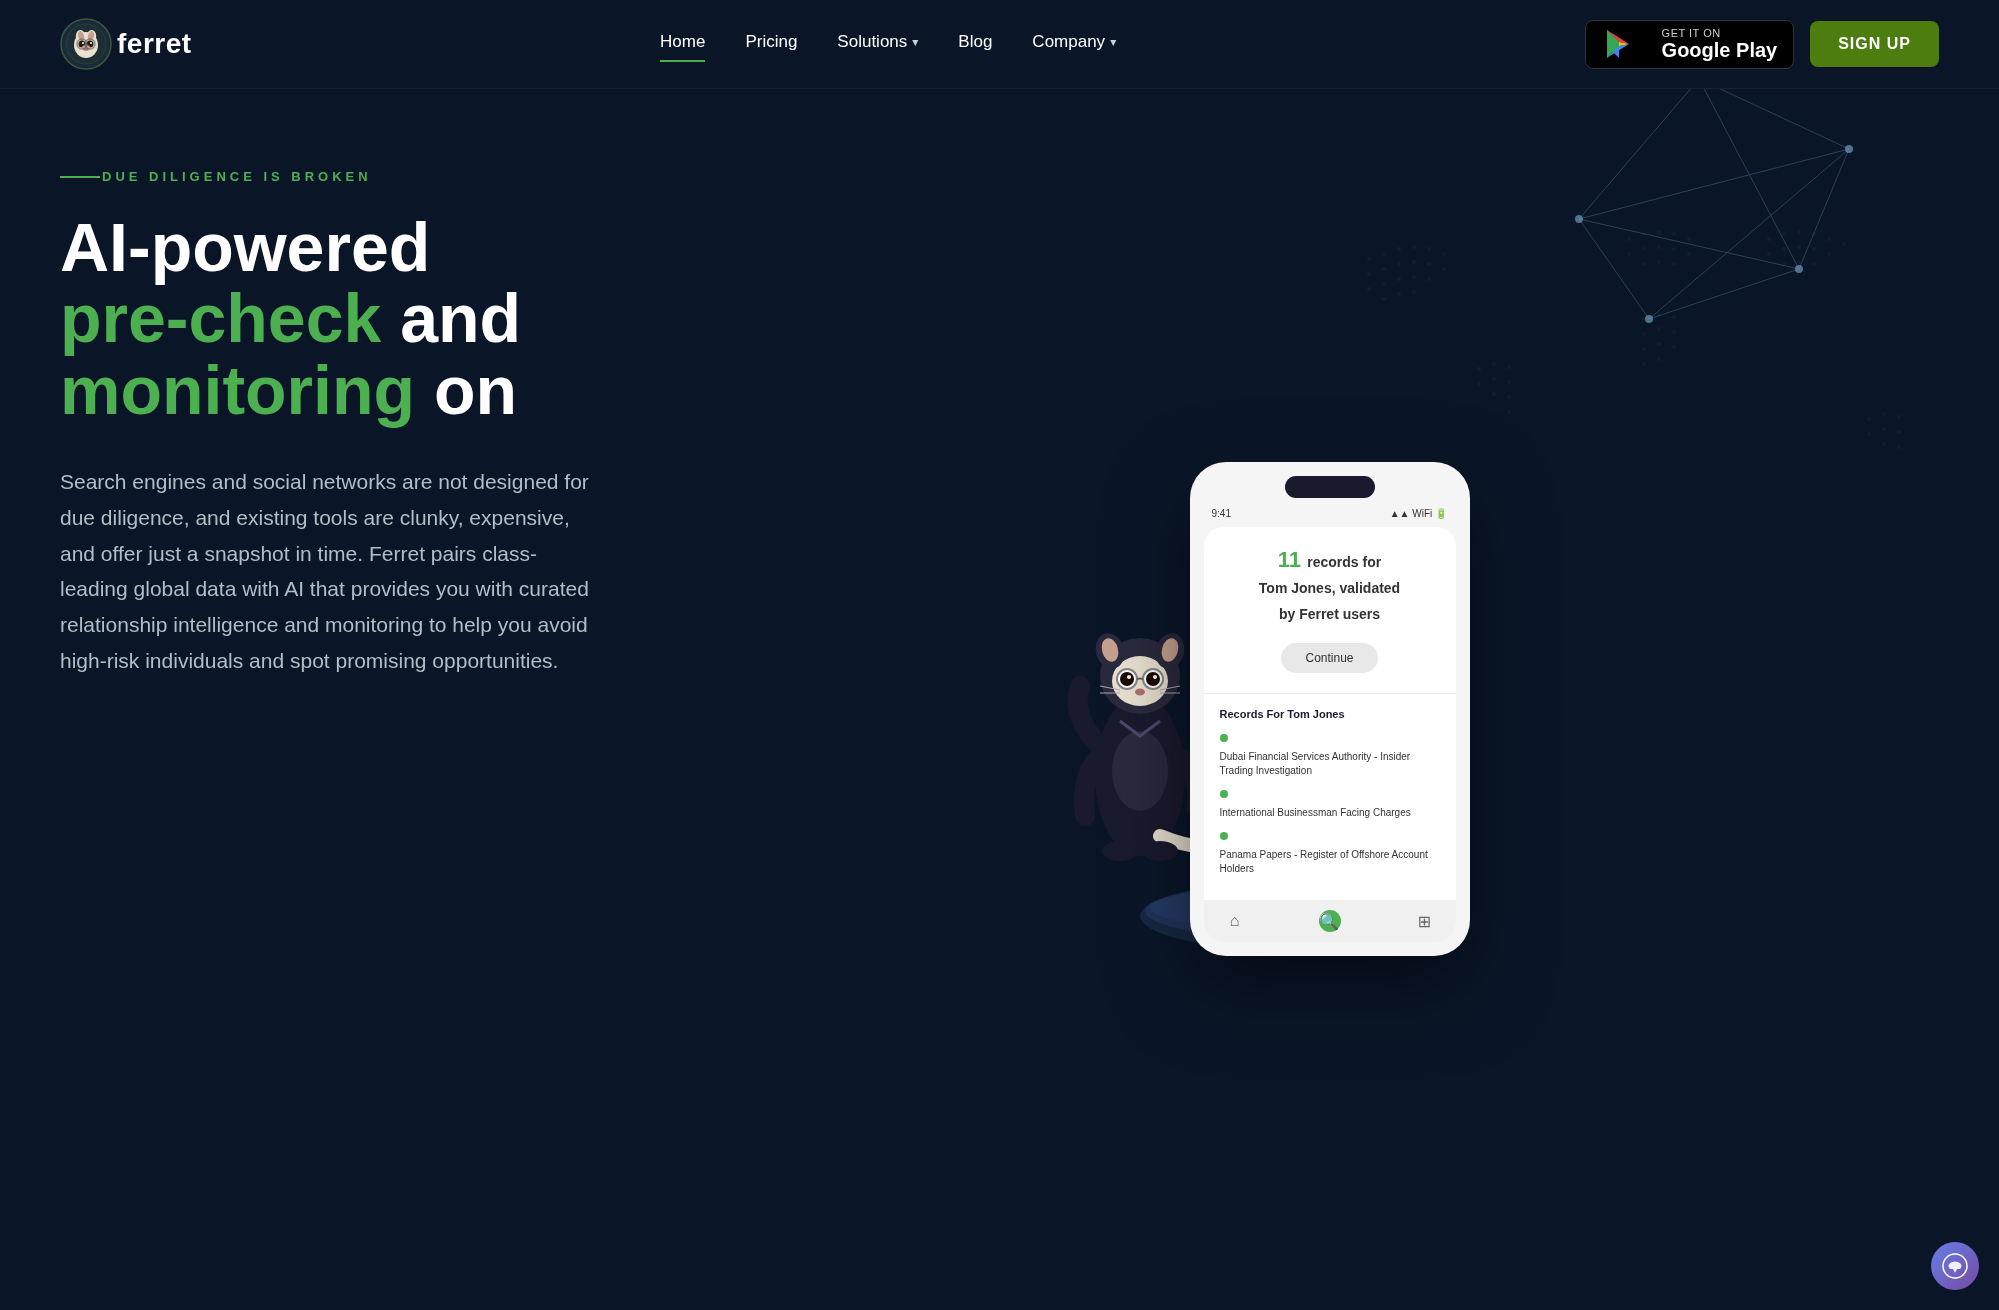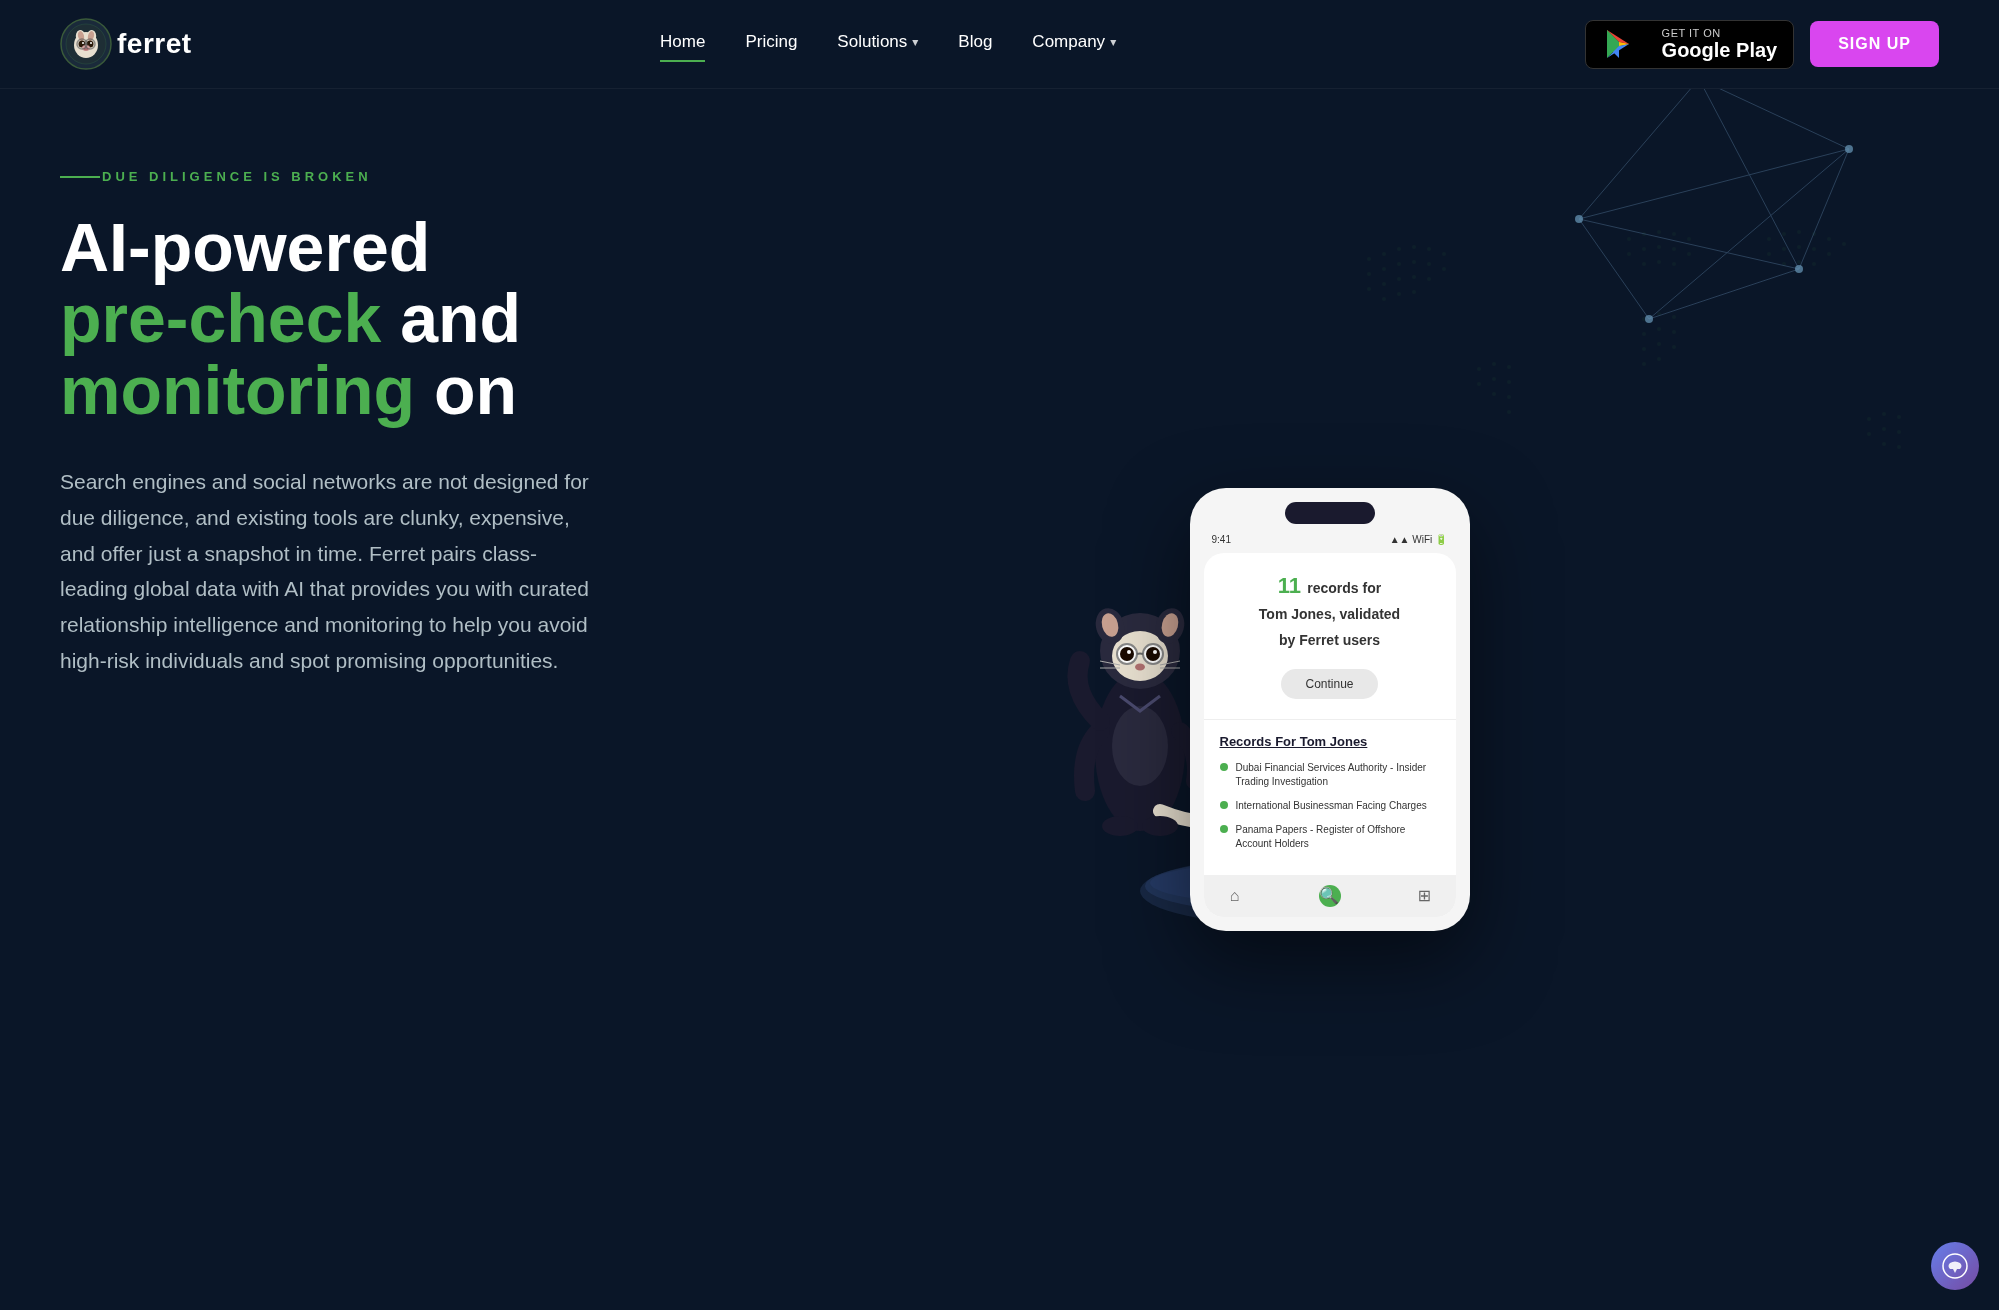--- a/index.html
+++ b/index.html
@@ -109,21 +109,21 @@
       letter-spacing: 0.5px;
     }
 
     .gp-store {
       font-size: 20px;
       color: #ffffff;
       font-weight: 600;
     }
 
     .signup-btn {
-      background-color: #d946ef;
+      background-color: #4d7c0f;
       color: #ffffff;
       border: none;
       border-radius: 8px;
       padding: 14px 28px;
       font-size: 16px;
       font-weight: 700;
       cursor: pointer;
       letter-spacing: 1px;
       text-transform: uppercase;
     }
@@ -252,35 +252,35 @@
       font-size: 12px;
       color: #333;
       display: inline-block;
     }
 
     .phone-card-bottom {
       padding: 14px 16px;
     }
 
     .phone-card-title {
-      font-size: 13px;
+      font-size: 11px;
       font-weight: 700;
       color: #1a1a2e;
       margin-bottom: 12px;
-      text-decoration: underline;
     }
 
     .phone-record-item {
       display: flex;
       align-items: flex-start;
       gap: 8px;
       margin-bottom: 10px;
       font-size: 10px;
       color: #333;
       line-height: 1.4;
+      flex-direction: column;
     }
 
     .phone-dot {
       width: 8px;
       height: 8px;
       border-radius: 50%;
       background: #4CAF50;
       flex-shrink: 0;
       margin-top: 2px;
     }

